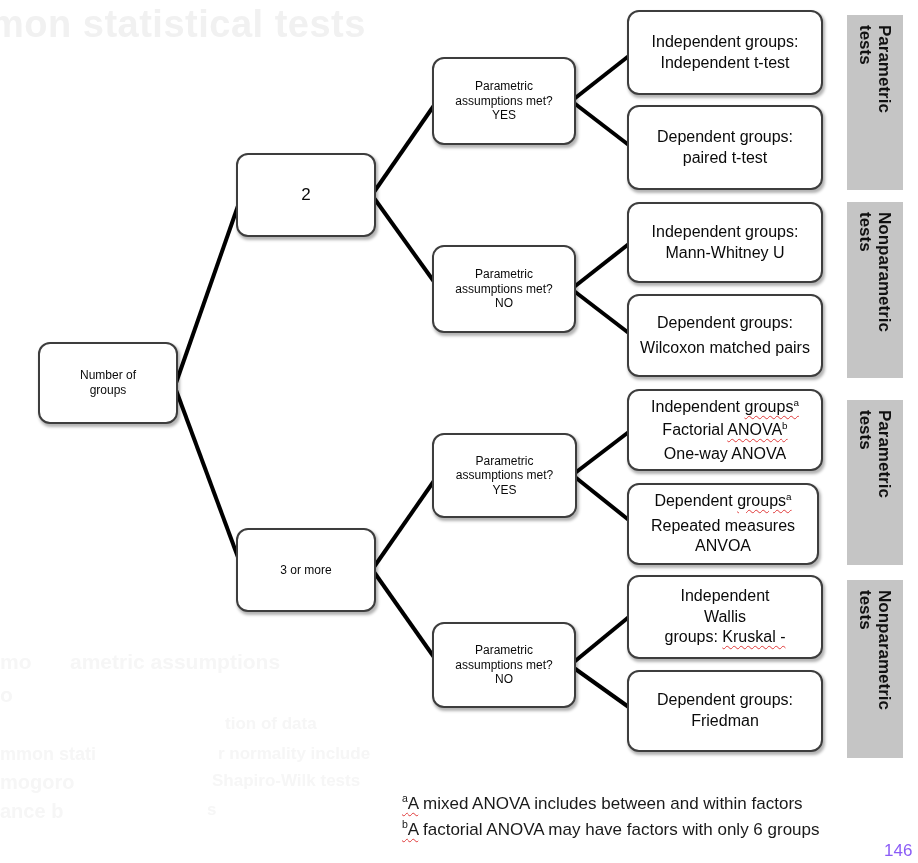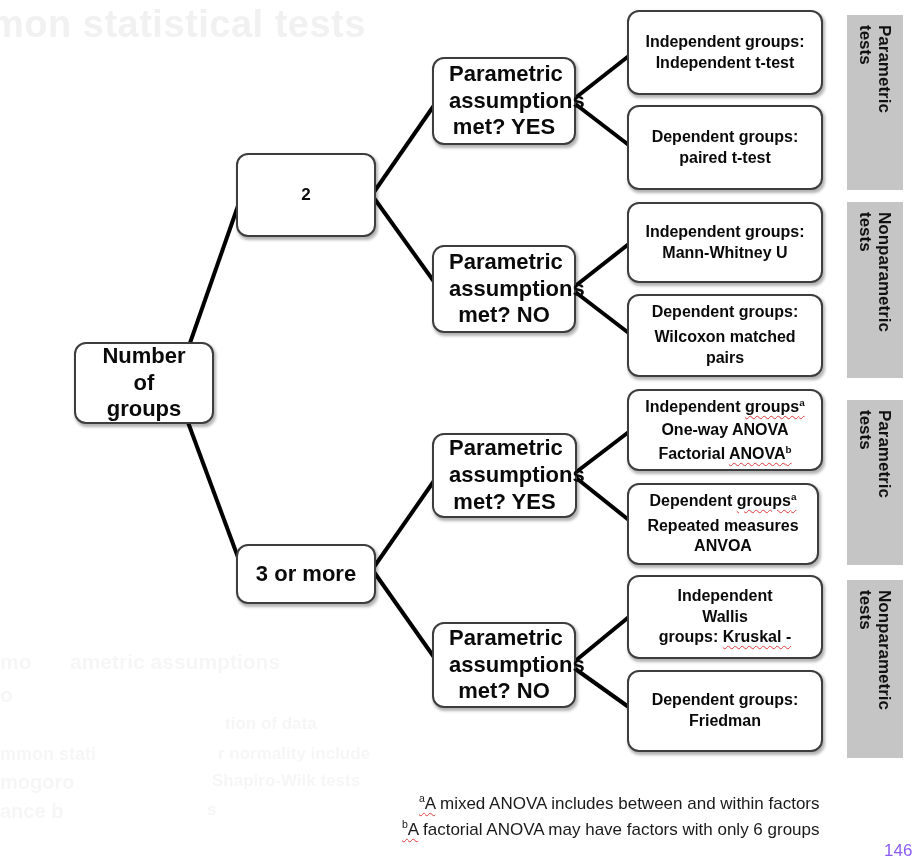--- a/index.html
+++ b/index.html
@@ -17,39 +17,39 @@
   .ghost-frag {
     position: absolute; color: #f6f6f6; font-weight: bold; white-space: nowrap;
   }
   svg.connectors { position: absolute; left: 0; top: 0; }
   .box {
     position: absolute; background: #ffffff;
     border: 2px solid #3d3d3d; border-radius: 12px;
     box-shadow: 1.5px 2.5px 3px rgba(0,0,0,0.3);
     display: flex; flex-direction: column;
     align-items: center; justify-content: center;
-    text-align: center; font-weight: bold; color: #0a0a0a;
-  }
-  .node { font-size: 22px; line-height: 1.22; }
+    text-align: center; font-weight: normal; color: #0a0a0a;
+  }
+  .node { font-size: 12px; line-height: 1.22; }
   .leaf { font-size: 16px; line-height: 1.3; }
   .leaf .ln, .node .ln { width: 100%; }
   .gap  { margin-top: 4px; }
   .gap2 { margin-top: 0; }
   sup { font-size: 0.62em; line-height: 0; vertical-align: super; }
   .wavy {
     text-decoration: underline;
     text-decoration-style: wavy;
     text-decoration-color: #e03a3a;
     text-decoration-thickness: 1px;
     text-underline-offset: 3px;
   }
   
-  .b-root { left: 38px;  top: 342px; width: 140px; height: 82px; padding: 0 20px; margin-left: 36px; }
+  .b-root { left: 38px;  top: 342px; width: 140px; height: 82px; padding: 0 20px; }
   .b-two  { left: 236px; top: 153px; width: 140px; height: 84px; font-size: 17px; }
-  .b-three{ left: 236px; top: 544px; width: 140px; height: 60px; }
+  .b-three{ left: 236px; top: 528px; width: 140px; height: 84px; }
   .b-yes1 { left: 432px; top: 57px;  width: 144px; height: 88px; padding: 0 15px; }
   .b-no1  { left: 432px; top: 245px; width: 144px; height: 88px; padding: 0 15px; }
   .b-yes2 { left: 432px; top: 433px; width: 145px; height: 85px; padding: 0 15px; }
   .b-no2  { left: 432px; top: 622px; width: 144px; height: 86px; padding: 0 15px; }
   .b-l1 { left: 627px; top: 10px;  width: 196px; height: 85px; padding: 0 9px; }
   .b-l2 { left: 627px; top: 105px; width: 196px; height: 85px; padding: 0 9px; }
   .b-l3 { left: 627px; top: 202px; width: 196px; height: 81px; padding: 0 9px; }
   .b-l4 { left: 627px; top: 294px; width: 196px; height: 83px; padding: 0 9px; }
   .b-l5 { left: 627px; top: 389px; width: 196px; height: 82px; padding: 7px 9px; line-height: 1.45; }
   .b-l6 { left: 627px; top: 483px; width: 192px; height: 82px; padding: 0 9px; }
@@ -65,21 +65,20 @@
   }
   .bar span { display: block; }
   .bar1 { top: 15px;  height: 175px; }
   .bar2 { top: 202px; height: 176px; }
   .bar3 { top: 400px; height: 165px; }
   .bar4 { top: 580px; height: 178px; }
   .footnotes {
     position: absolute; left: 402px; top: 791px;
     font-size: 17px; font-weight: normal; color: #1a1a1a; line-height: 26px;
     white-space: nowrap;
-    text-align: right;
   }
   .pagenum {
     position: absolute; left: 884px; top: 841px;
     font-size: 17px; color: #8b5cf6;
   }
 </style>
 </head>
 <body>
 
 <div class="slide">
@@ -150,22 +149,22 @@
   <div class="box leaf b-l3">
     <div class="ln">Independent groups:</div>
     <div class="ln">Mann-Whitney U</div>
   </div>
   <div class="box leaf b-l4">
     <div class="ln">Dependent groups:</div>
     <div class="ln gap">Wilcoxon matched pairs</div>
   </div>
   <div class="box leaf b-l5">
     <div class="ln"><span>Independent </span><span class="wavy"><span>groups</span><sup>a</sup></span></div>
+    <div class="ln"><span>Factorial </span><span class="wavy"><span>ANOVA</span><sup>b</sup></span></div>
     <div class="ln">One-way ANOVA</div>
-    <div class="ln"><span>Factorial </span><span class="wavy"><span>ANOVA</span><sup>b</sup></span></div>
   </div>
   <div class="box leaf b-l6">
     <div class="ln"><span>Dependent </span><span class="wavy"><span>groups</span><sup>a</sup></span></div>
     <div class="ln gap">Repeated measures ANVOA</div>
   </div>
   <div class="box leaf b-l7">
     <div class="ln">Independent</div>
     <div class="ln">Wallis</div>
     <div class="ln"><span>groups:  </span><span class="wavy">Kruskal -</span></div>
   </div>

